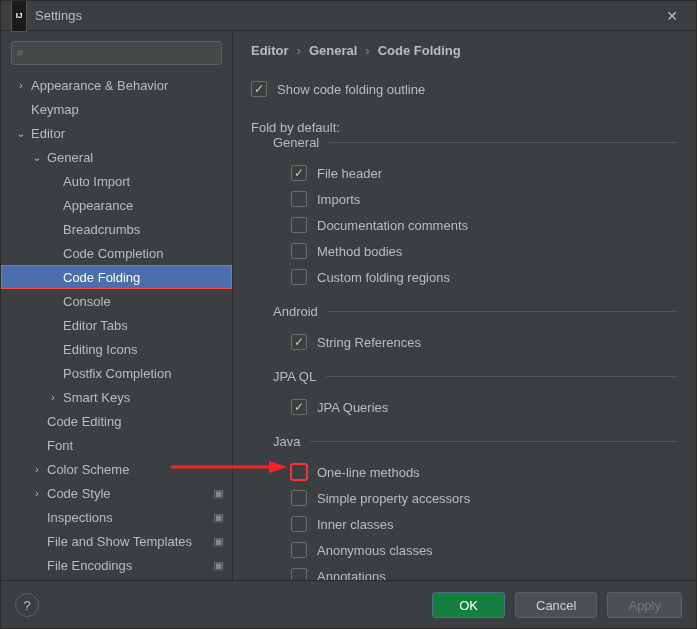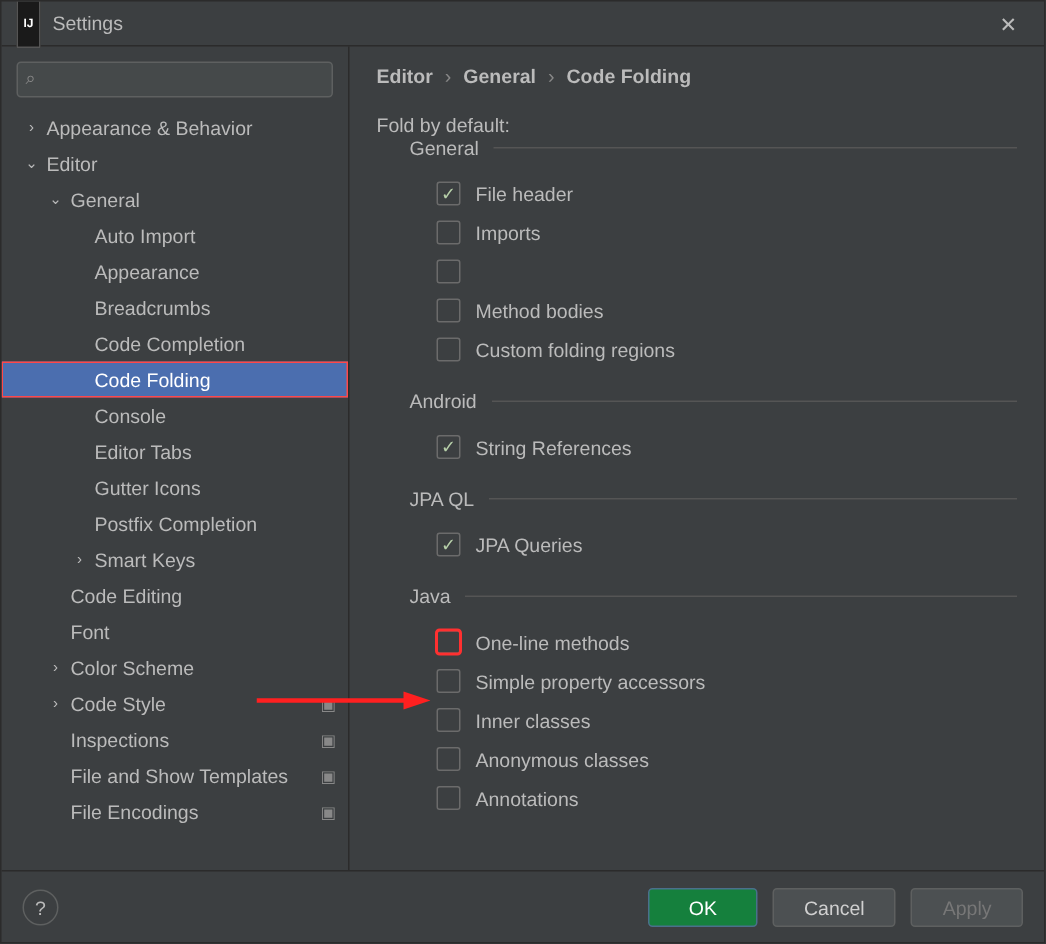--- a/index.html
+++ b/index.html
@@ -242,20 +242,24 @@
         <span class="search-icon">⌕</span>
         <input class="search-input" placeholder="" style="">
       </div>
     </div>
     <div class="tree">
       <div class="tree-item d0">
           <span class="arrow">›</span>
           <span>Appearance &amp; Behavior</span>
         </div>
       <div class="tree-item d0">
+          <span class="arrow blank">•</span>
+          <span>Keymap</span>
+        </div>
+      <div class="tree-item d0">
           <span class="arrow">⌄</span>
           <span>Editor</span>
         </div>
       <div class="tree-item d1">
           <span class="arrow">⌄</span>
           <span>General</span>
         </div>
       <div class="tree-item d2">
           <span class="arrow blank">•</span>
           <span>Auto Import</span>
@@ -279,21 +283,21 @@
       <div class="tree-item d2">
           <span class="arrow blank">•</span>
           <span>Console</span>
         </div>
       <div class="tree-item d2">
           <span class="arrow blank">•</span>
           <span>Editor Tabs</span>
         </div>
       <div class="tree-item d2">
           <span class="arrow blank">•</span>
-          <span>Gutter Icons</span>
+          <span>Editing Icons</span>
         </div>
       <div class="tree-item d2">
           <span class="arrow blank">•</span>
           <span>Postfix Completion</span>
         </div>
       <div class="tree-item d2">
           <span class="arrow">›</span>
           <span>Smart Keys</span>
         </div>
       <div class="tree-item d1">
@@ -333,38 +337,43 @@
 
   <div class="content">
     <div class="breadcrumb">
       <span>Editor</span>
       <span class="bc-sep">›</span>
       <span>General</span>
       <span class="bc-sep">›</span>
       <span>Code Folding</span>
     </div>
 
+    <div class="check-row">
+      <div class="checkbox checked"></div>
+      <span>Show code folding outline</span>
+    </div>
 
     <div class="section-title">Fold by default:</div>
 
     <div class="group">
       <div class="group-header">
           <span>General</span>
           <div class="line"></div>
         </div>
       <div class="check-row">
           <div class="checkbox checked"></div>
           <span>File header</span>
         </div>
       <div class="check-row">
           <div class="checkbox"></div>
           <span>Imports</span>
         </div>
       <div class="check-row">
           <div class="checkbox"></div>
+          <span>Documentation comments</span>
         </div>
       <div class="check-row">
           <div class="checkbox"></div>
           <span>Method bodies</span>
         </div>
       <div class="check-row">
           <div class="checkbox"></div>
           <span>Custom folding regions</span>
         </div>
     </div>

